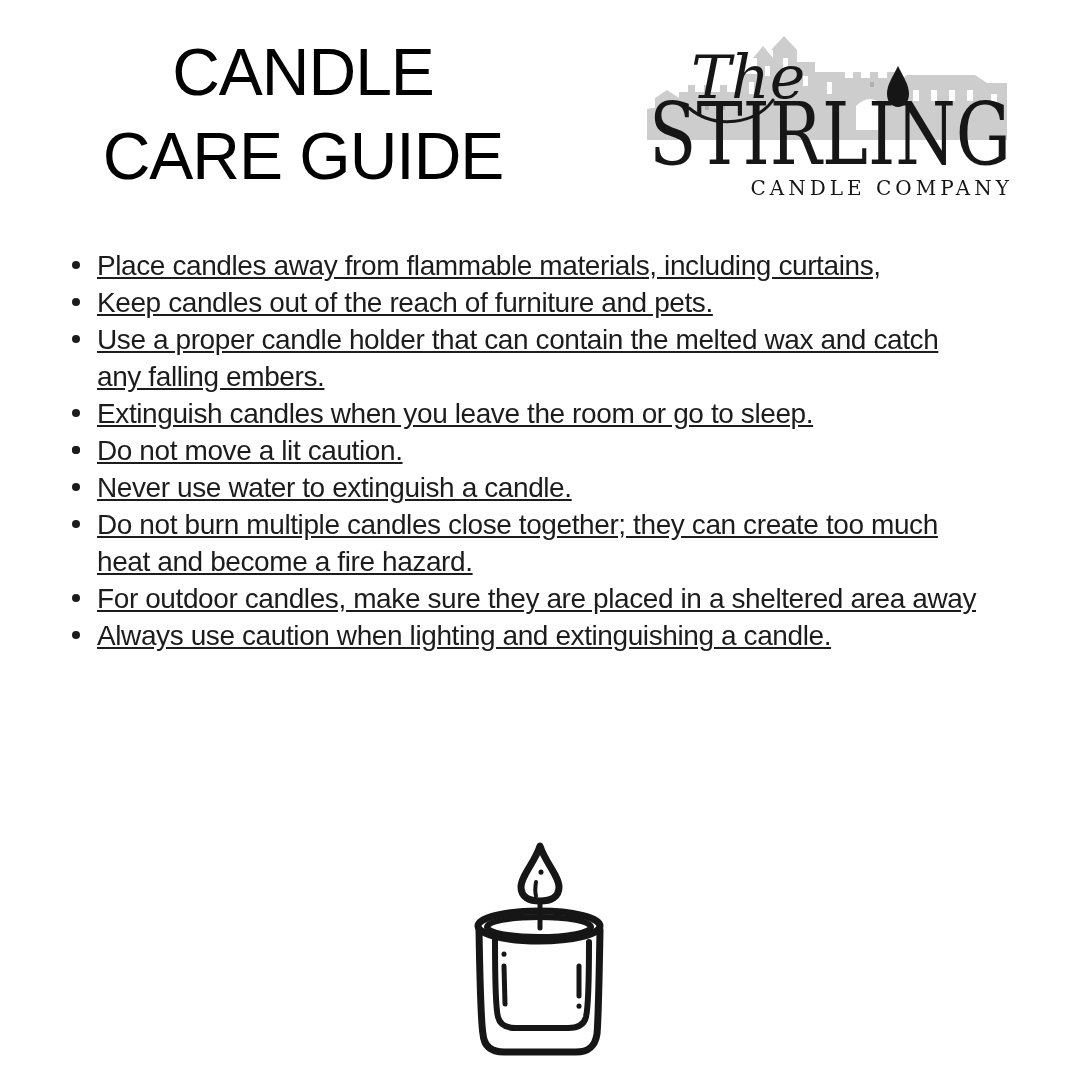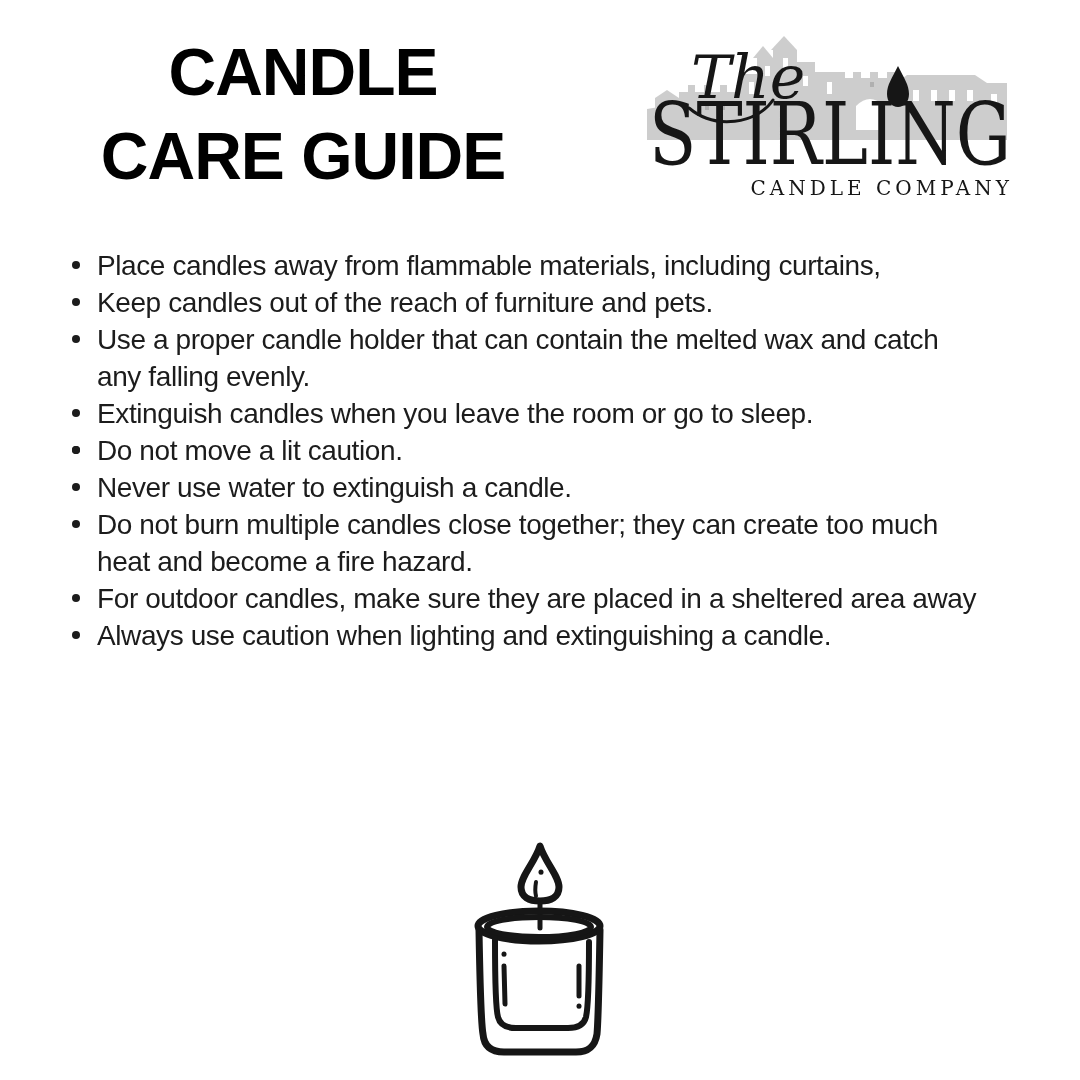--- a/index.html
+++ b/index.html
@@ -11,21 +11,21 @@
     position: relative;
     overflow: hidden;
   }
   .canvas { position: absolute; inset: 0; width: 1080px; height: 1080px; }
 
   
   .title {
     position: absolute;
     left: 48px; top: 30px; width: 510px;
     text-align: center;
-    font-weight: bold;
+    font-weight: normal;
     font-size: 66px;
     line-height: 84px;
     letter-spacing: -1px;
     color: #000000;
     white-space: nowrap;
   }
 
   
   .logo {
     position: absolute;
@@ -46,21 +46,21 @@
   }
   .tips li { position: relative; padding-left: 37px; }
   .tips li::before {
     content: "";
     position: absolute;
     left: 12px; top: 14px;
     width: 8px; height: 8px;
     border-radius: 50%;
     background: #1c1c1c;
   }
-  .tip-line { display: block; white-space: nowrap; }
+  .tip-line { display: block; white-space: nowrap; text-decoration: underline; }
 
   
   .candle {
     position: absolute;
     left: 440px; top: 838px;
     width: 220px; height: 230px;
   }
   .candle .stroke {
     fill: none;
     stroke: #161616;
@@ -120,21 +120,21 @@
 
   <ul class="tips">
     <li>
       <span class="tip-line">Place candles away from flammable materials, including curtains,</span>
     </li>
     <li>
       <span class="tip-line">Keep candles out of the reach of furniture and pets.</span>
     </li>
     <li>
       <span class="tip-line">Use a proper candle holder that can contain the melted wax and catch</span>
-      <span class="tip-line">any falling evenly.</span>
+      <span class="tip-line">any falling embers.</span>
     </li>
     <li>
       <span class="tip-line">Extinguish candles when you leave the room or go to sleep.</span>
     </li>
     <li>
     </li>
     <li>
       <span class="tip-line">Do not move a lit caution.</span>
     </li>
     <li>

